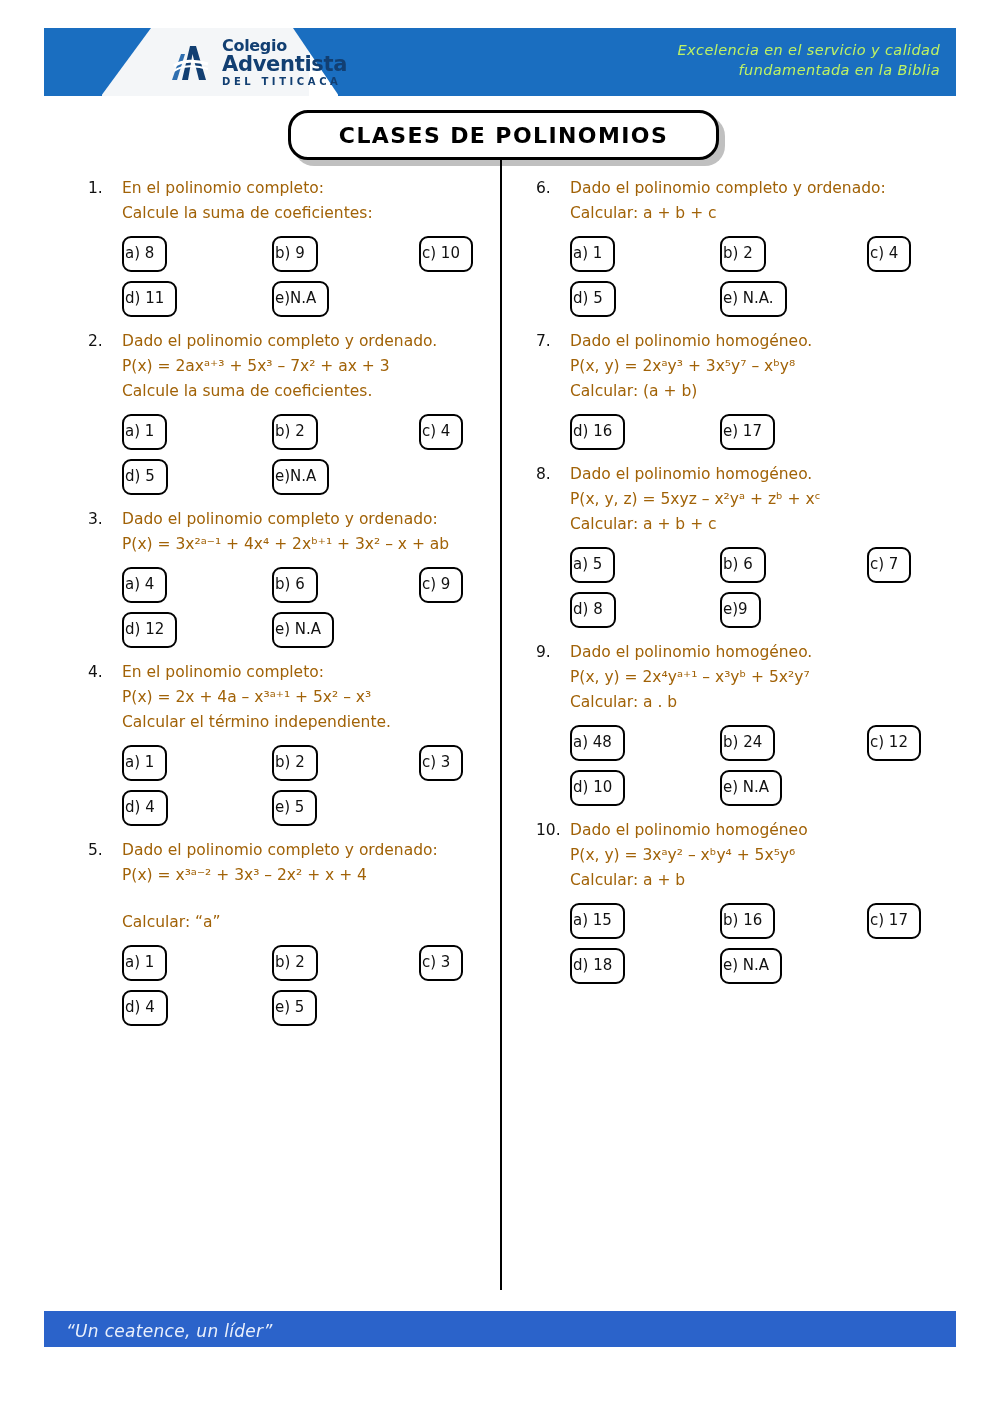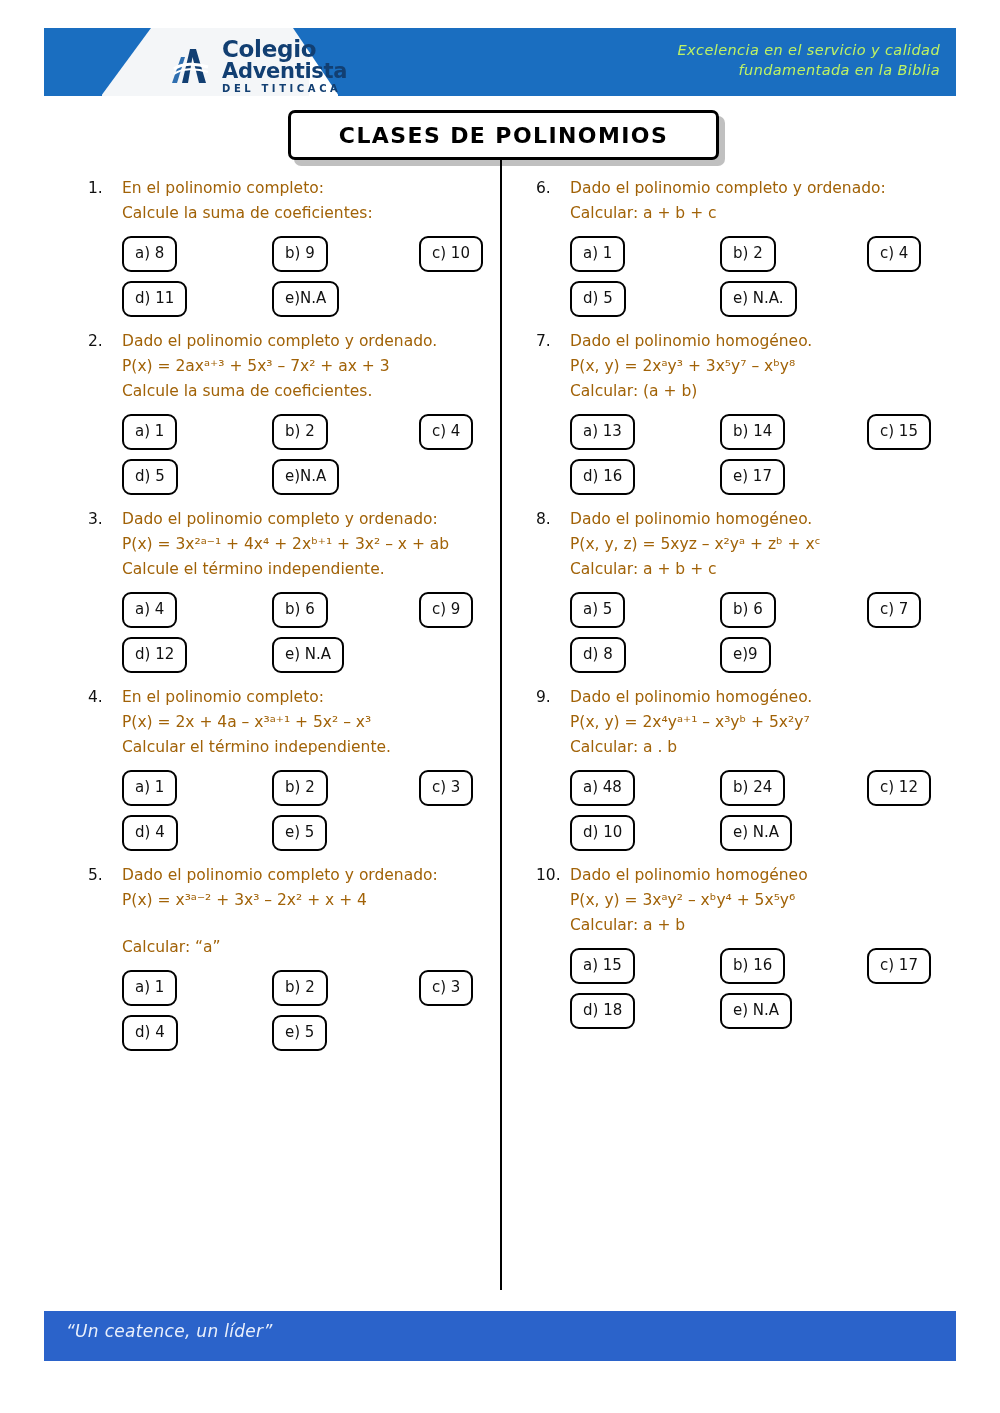--- a/index.html
+++ b/index.html
@@ -96,41 +96,41 @@
     gap: 10px;
   }
   .logo-mark {
     width: 46px;
     height: 46px;
   }
   .logo-text { line-height: 1; }
   .logo-l1, .logo-l2 {
     color: #123f72;
     font-weight: bold;
-    font-size: 23px;
+    font-size: 16px;
     letter-spacing: -0.3px;
   }
   .logo-l2 { font-size: 21px; }
   .logo-l3 {
     color: #123f72;
     font-size: 10px;
     letter-spacing: 3.6px;
     font-weight: bold;
     margin-top: 2px;
   }
 
   
   .title-box {
     position: absolute;
     left: 288px;
     top: 110px;
     width: 425px;
     height: 44px;
     border: 3px solid #000000;
-    border-radius: 7px;
+    border-radius: 20px;
     background: #ffffff;
     box-shadow: 6px 6px 0 rgba(140,140,140,0.55);
     display: flex;
     align-items: center;
     justify-content: center;
   }
   .title-text {
     font-family: "DejaVu Sans", "Liberation Sans", sans-serif;
     font-size: 22px;
     font-weight: bold;
@@ -187,36 +187,36 @@
   .opt-row {
     display: flex;
     margin-bottom: 9px;
   }
   .opt {
     border: 2.5px solid #000;
     border-radius: 9px;
     background: #fff;
     font-size: 15px;
     line-height: 1;
-    padding: 8px 11px 9px 11px;
+    padding: 8px 11px 9px 1px;
     white-space: nowrap;
     box-sizing: border-box;
   }
   .slot-a { width: 150px; flex: none; }
   .slot-b { width: 147px; flex: none; }
   .slot-c { flex: none; }
   .opt-wrap { display: inline-block; }
 
   
   .footer {
     position: absolute;
     left: 44px;
     top: 1311px;
     width: 912px;
-    height: 50px;
+    height: 36px;
     background: #2b63ca;
   }
   .footer-text {
     position: absolute;
     left: 22px;
     top: 10px;
     color: #e9effb;
     font-style: italic;
     font-size: 17px;
     letter-spacing: 0.3px;
@@ -302,21 +302,20 @@
             <div class="slot-b"><div class="opt opt-wrap">e)N.A</div></div>
           </div>
         </div>
       </div>
       <div class="question">
         <div class="q-head">
           <div class="q-num">3.</div>
           <div class="q-body">
             <div class="q-line">Dado el polinomio completo y ordenado:</div>
             <div class="q-line">P(x) = 3x²ᵃ⁻¹ + 4x⁴ + 2xᵇ⁺¹ + 3x² – x + ab</div>
-            <div class="q-line">Calcule el término independiente.</div>
           </div>
         </div>
         <div class="options">
           <div class="opt-row">
             <div class="slot-a"><div class="opt opt-wrap">a) 4</div></div>
             <div class="slot-b"><div class="opt opt-wrap">b) 6</div></div>
             <div class="slot-c"><div class="opt opt-wrap">c) 9</div></div>
           </div>
           <div class="opt-row">
             <div class="slot-a"><div class="opt opt-wrap">d) 12</div></div>
@@ -394,25 +393,20 @@
         <div class="q-head">
           <div class="q-num">7.</div>
           <div class="q-body">
             <div class="q-line">Dado el polinomio homogéneo.</div>
             <div class="q-line">P(x, y) = 2xᵃy³ + 3x⁵y⁷ – xᵇy⁸</div>
             <div class="q-line">Calcular: (a + b)</div>
           </div>
         </div>
         <div class="options">
           <div class="opt-row">
-            <div class="slot-a"><div class="opt opt-wrap">a) 13</div></div>
-            <div class="slot-b"><div class="opt opt-wrap">b) 14</div></div>
-            <div class="slot-c"><div class="opt opt-wrap">c) 15</div></div>
-          </div>
-          <div class="opt-row">
             <div class="slot-a"><div class="opt opt-wrap">d) 16</div></div>
             <div class="slot-b"><div class="opt opt-wrap">e) 17</div></div>
           </div>
         </div>
       </div>
       <div class="question">
         <div class="q-head">
           <div class="q-num">8.</div>
           <div class="q-body">
             <div class="q-line">Dado el polinomio homogéneo.</div>

